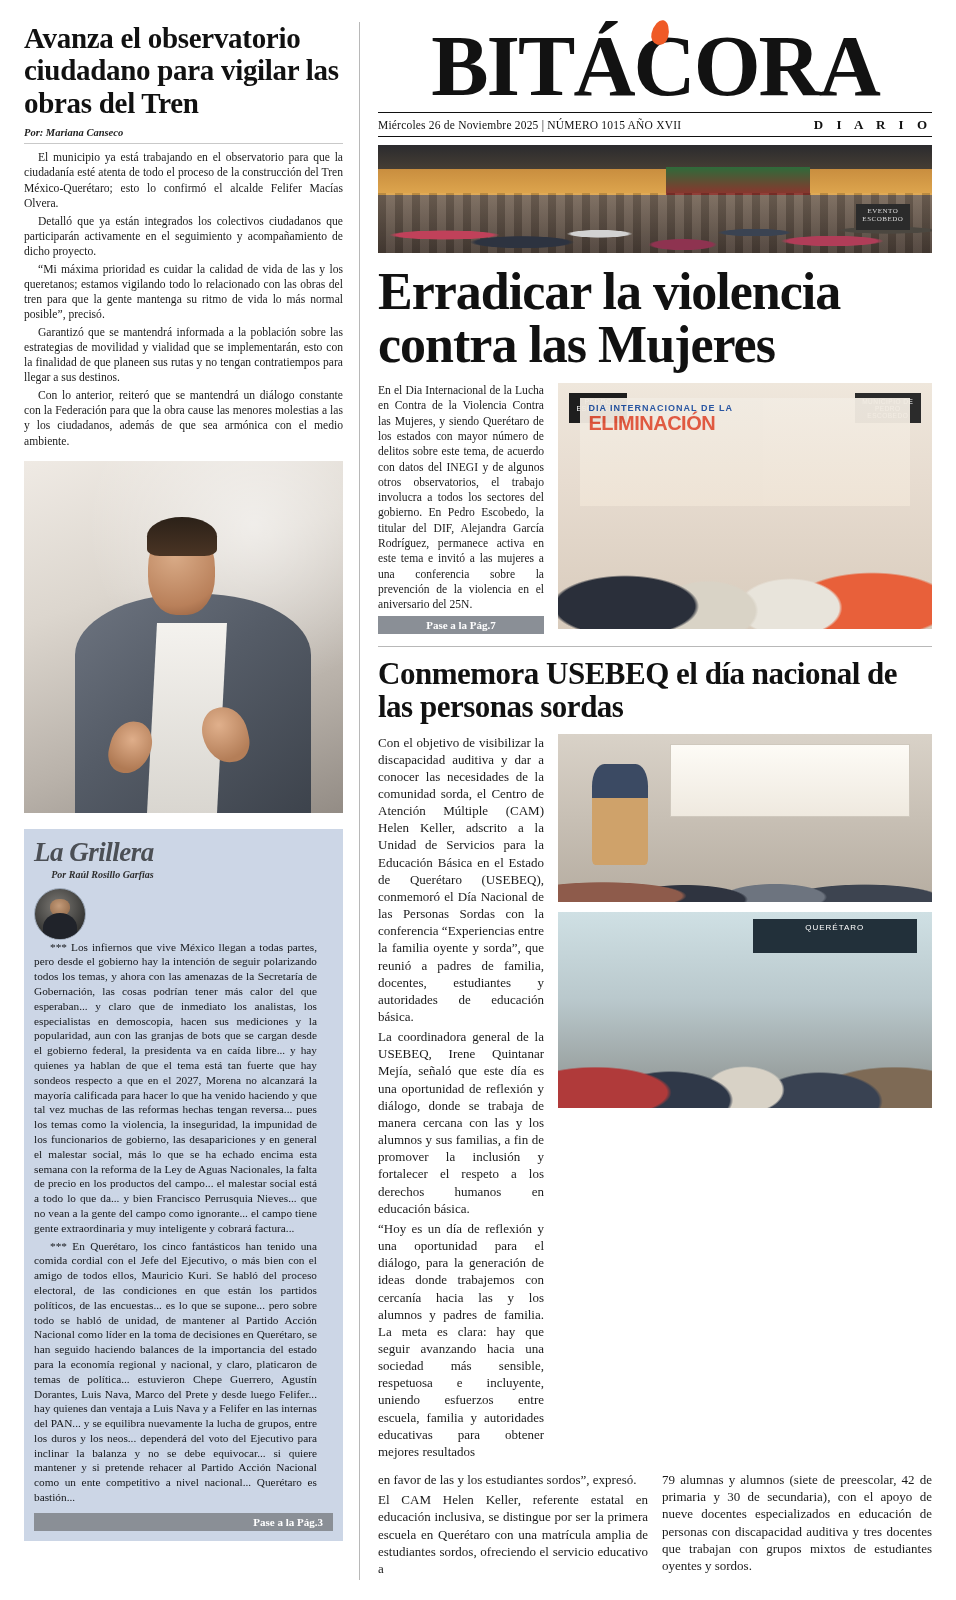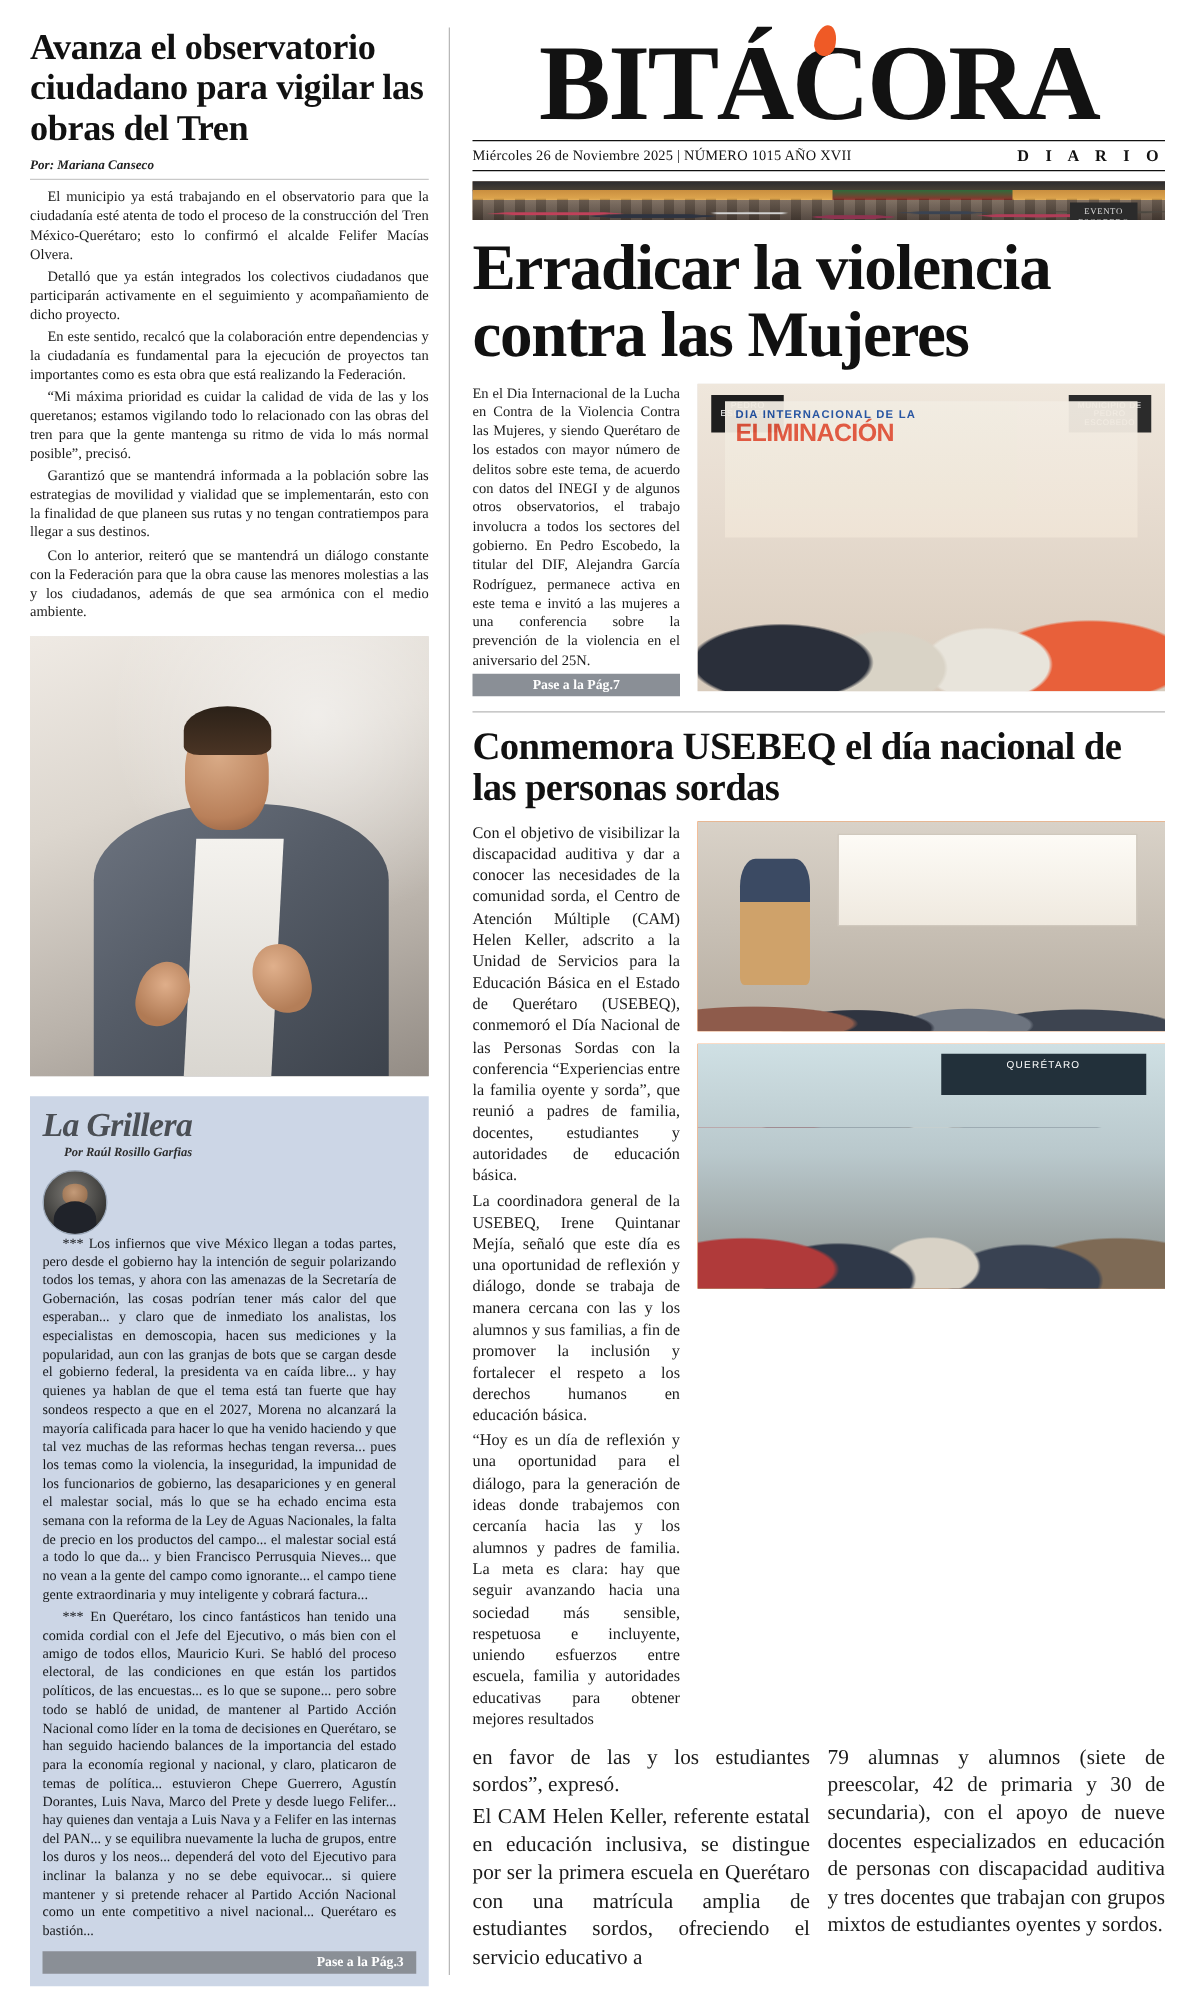--- a/index.html
+++ b/index.html
@@ -353,21 +353,21 @@
       radial-gradient(ellipse at 90% 88%, #7e6a55 0 15%, transparent 16%);
   }
   .bottom-cols {
     display: flex;
     gap: 14px;
     margin-top: 8px;
   }
   .bottom-cols .bc { flex: 1 1 0; }
   .bottom-cols p {
     margin: 0 0 3px 0;
-    font-size: 17px;
+    font-size: 13px;
     line-height: 1.32;
     text-align: justify;
     color: #1a1a1a;
   }
   .pase-bar-gray {
     background: #8a8f96;
     color: #fff;
     font-weight: bold;
     font-size: 11px;
     text-align: center;
@@ -382,21 +382,20 @@
 <div class="page">
   <div class="grid">
 
     <div class="left-col">
       <h1 class="lead-headline">Avanza el observatorio ciudadano para vigilar las  obras del Tren</h1>
       <div class="byline">Por: Mariana Canseco</div>
       <hr class="hr-thin">
       <div class="body-text">
         <p>El municipio ya está trabajando en el observatorio para que la ciudadanía esté atenta de todo el proceso de la construcción del Tren México-Querétaro; esto lo confirmó el alcalde Felifer Macías Olvera.</p>
         <p>Detalló que ya están integrados los colectivos ciudadanos que participarán activamente en el seguimiento y acompañamiento de dicho proyecto.</p>
-        <p>En este sentido, recalcó que la colaboración entre dependencias y la ciudadanía es fundamental para la ejecución de proyectos tan importantes como es esta obra que está realizando la Federación.</p>
         <p>“Mi máxima prioridad es cuidar la calidad de vida de las y los queretanos; estamos vigilando todo lo relacionado con las obras del tren para que la gente mantenga su ritmo de vida lo más normal posible”, precisó.</p>
         <p>Garantizó que se mantendrá informada a la población sobre las estrategias de movilidad y vialidad que se implementarán, esto con la finalidad de que planeen sus rutas y no tengan contratiempos para llegar a sus destinos.</p>
         <p>Con lo anterior, reiteró que se mantendrá un diálogo constante con la Federación para que la obra cause las menores molestias a las y los ciudadanos, además de que sea armónica con el medio ambiente.</p>
       </div>
 
       <div class="photo photo-politician">
         <div class="pol-bg"></div>
         <div class="pol-body"></div>
         <div class="pol-shirt"></div>
         <div class="pol-head"></div>

